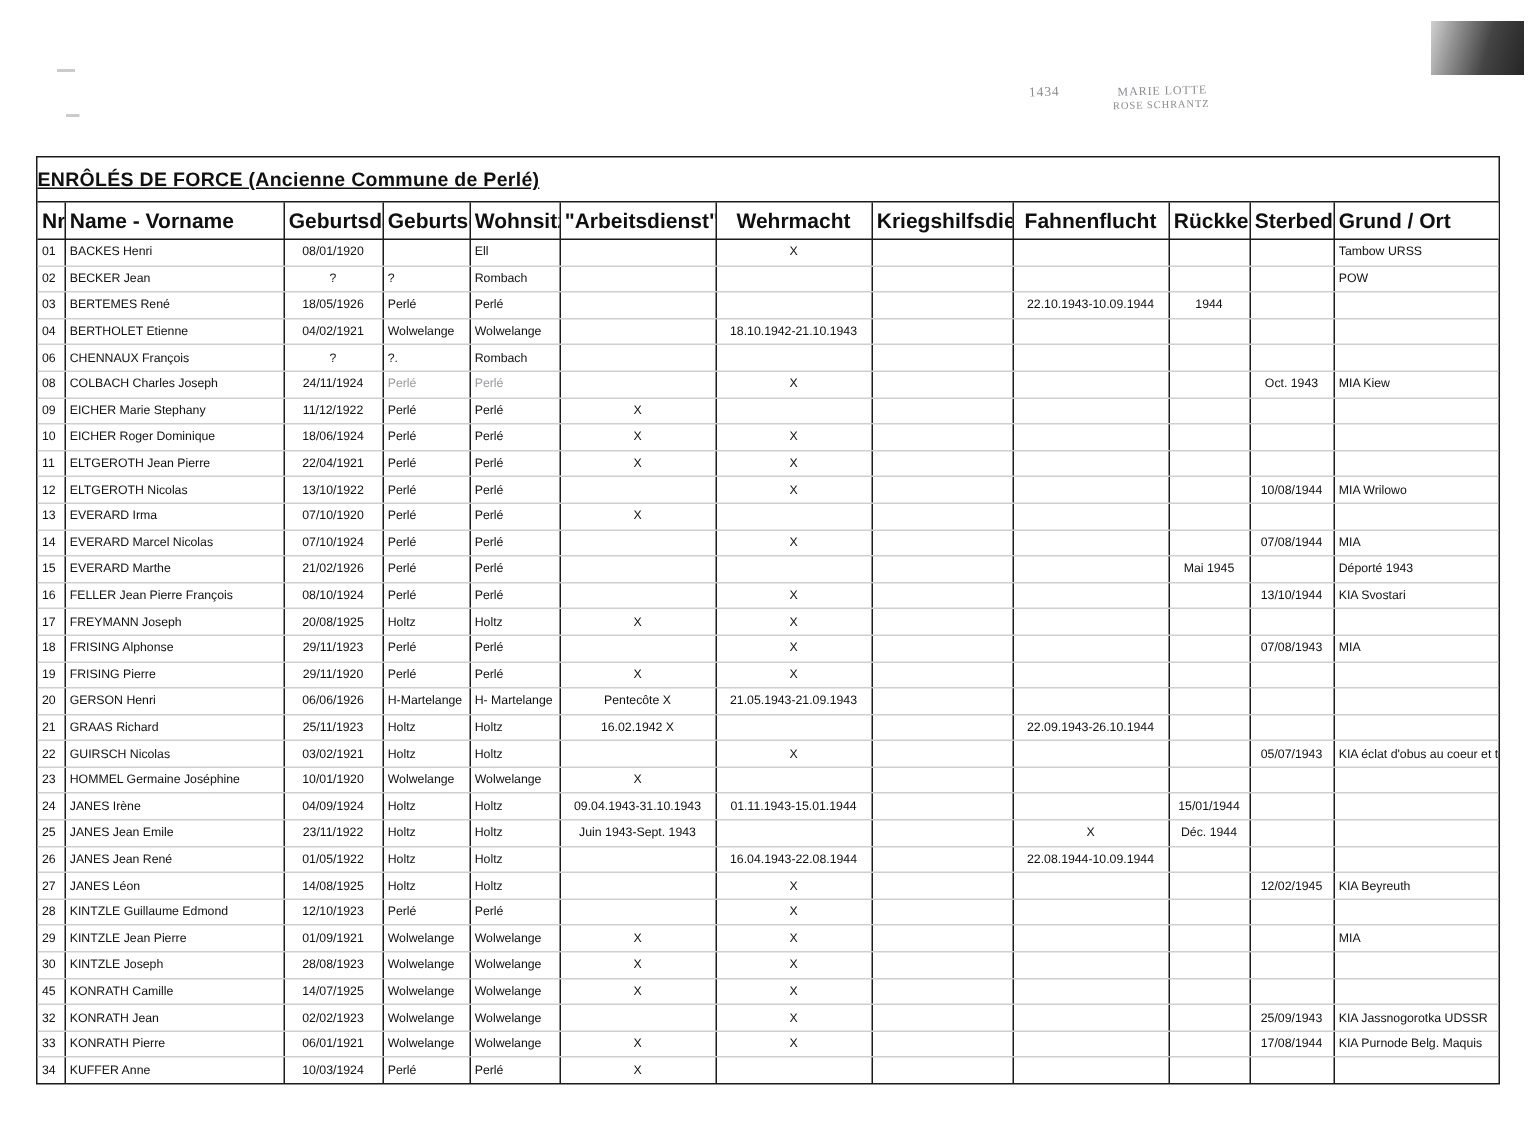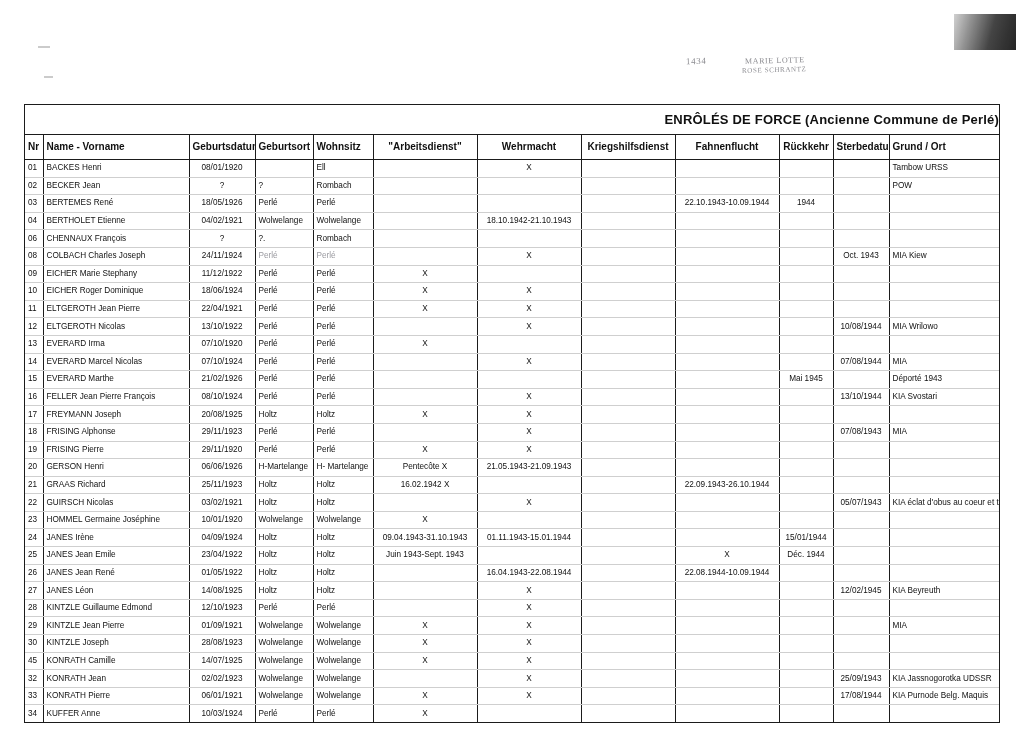--- a/index.html
+++ b/index.html
@@ -48,46 +48,47 @@
   
   .sheet {
     position: absolute;
     left: 24px;
     top: 104px;
     width: 974px;
     border: 1.2px solid #1b1b1b;
     background: #fff;
   }
   .doc-title {
-    text-align: right;
+    text-align: left;
     font-size: 13px;
     font-weight: bold;
     padding: 7px 0 7px 0;
     border-bottom: 1px solid #1b1b1b;
     letter-spacing: 0.2px;
+    text-decoration: underline;
   }
   table.reg {
     border-collapse: collapse;
     width: 100%;
     table-layout: fixed;
     font-size: 8.2px;
   }
   table.reg th, table.reg td {
     border-right: 1px solid #1b1b1b;
     border-bottom: 1px solid #cfcfcf;
     padding: 1px 3px;
     vertical-align: middle;
     height: 14.6px;
     line-height: 12px;
     overflow: hidden;
     white-space: nowrap;
   }
   table.reg th {
     border-bottom: 1px solid #1b1b1b;
-    font-size: 10px;
+    font-size: 14px;
     font-weight: bold;
     height: 22px;
     text-align: left;
     background: #ffffff;
   }
   table.reg th.c, table.reg td.c { text-align: center; }
   table.reg tr > *:last-child { border-right: none; }
   table.reg tr:last-child td { border-bottom: none; }
 
   col.w-nr       { width: 18px; }
@@ -454,21 +455,21 @@
           <td class="c">01.11.1943-15.01.1944</td>
           <td class="c"></td>
           <td class="c"></td>
           <td class="c">15/01/1944</td>
           <td class="c"></td>
           <td></td>
         </tr>
         <tr>
           <td>25</td>
           <td>JANES Jean Emile</td>
-          <td class="c">23/04/1922</td>
+          <td class="c">23/11/1922</td>
           <td>Holtz</td>
           <td>Holtz</td>
           <td class="c">Juin 1943-Sept. 1943</td>
           <td class="c"></td>
           <td class="c"></td>
           <td class="c">X</td>
           <td class="c">Déc. 1944</td>
           <td class="c"></td>
           <td></td>
         </tr>

